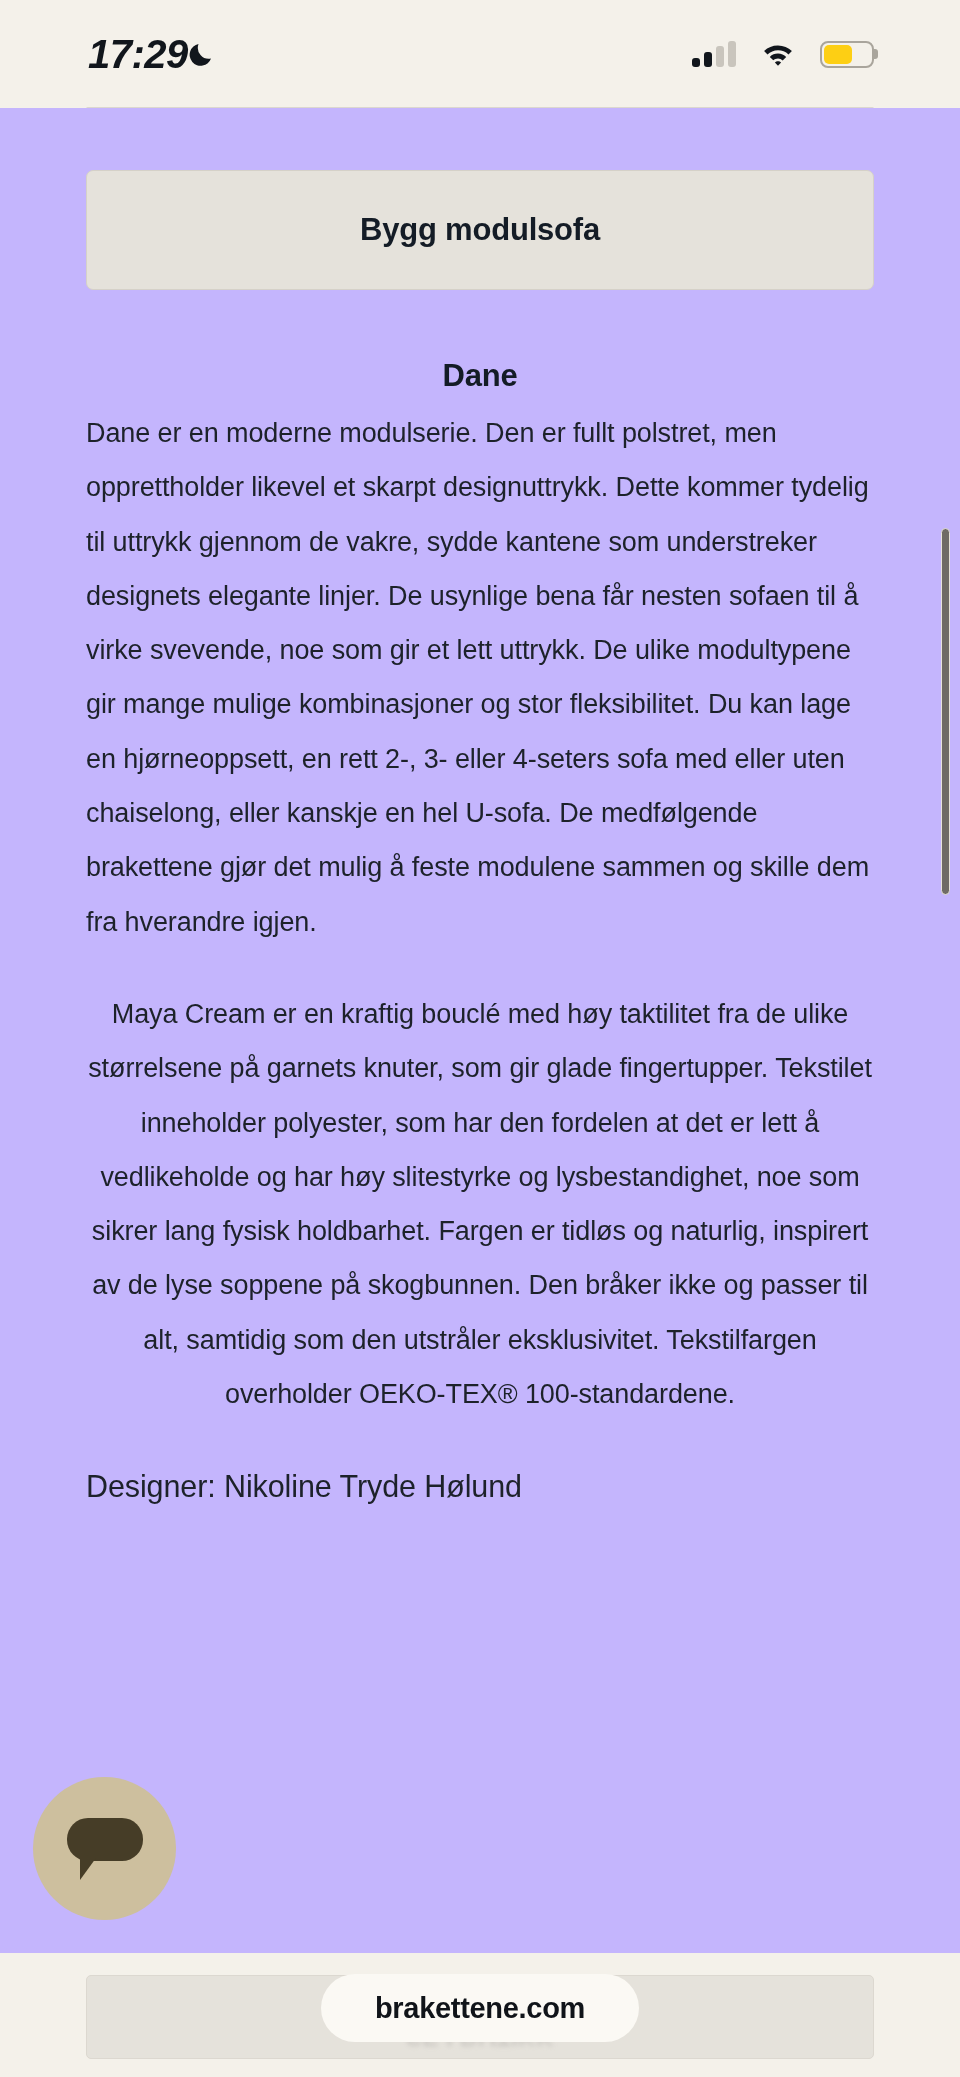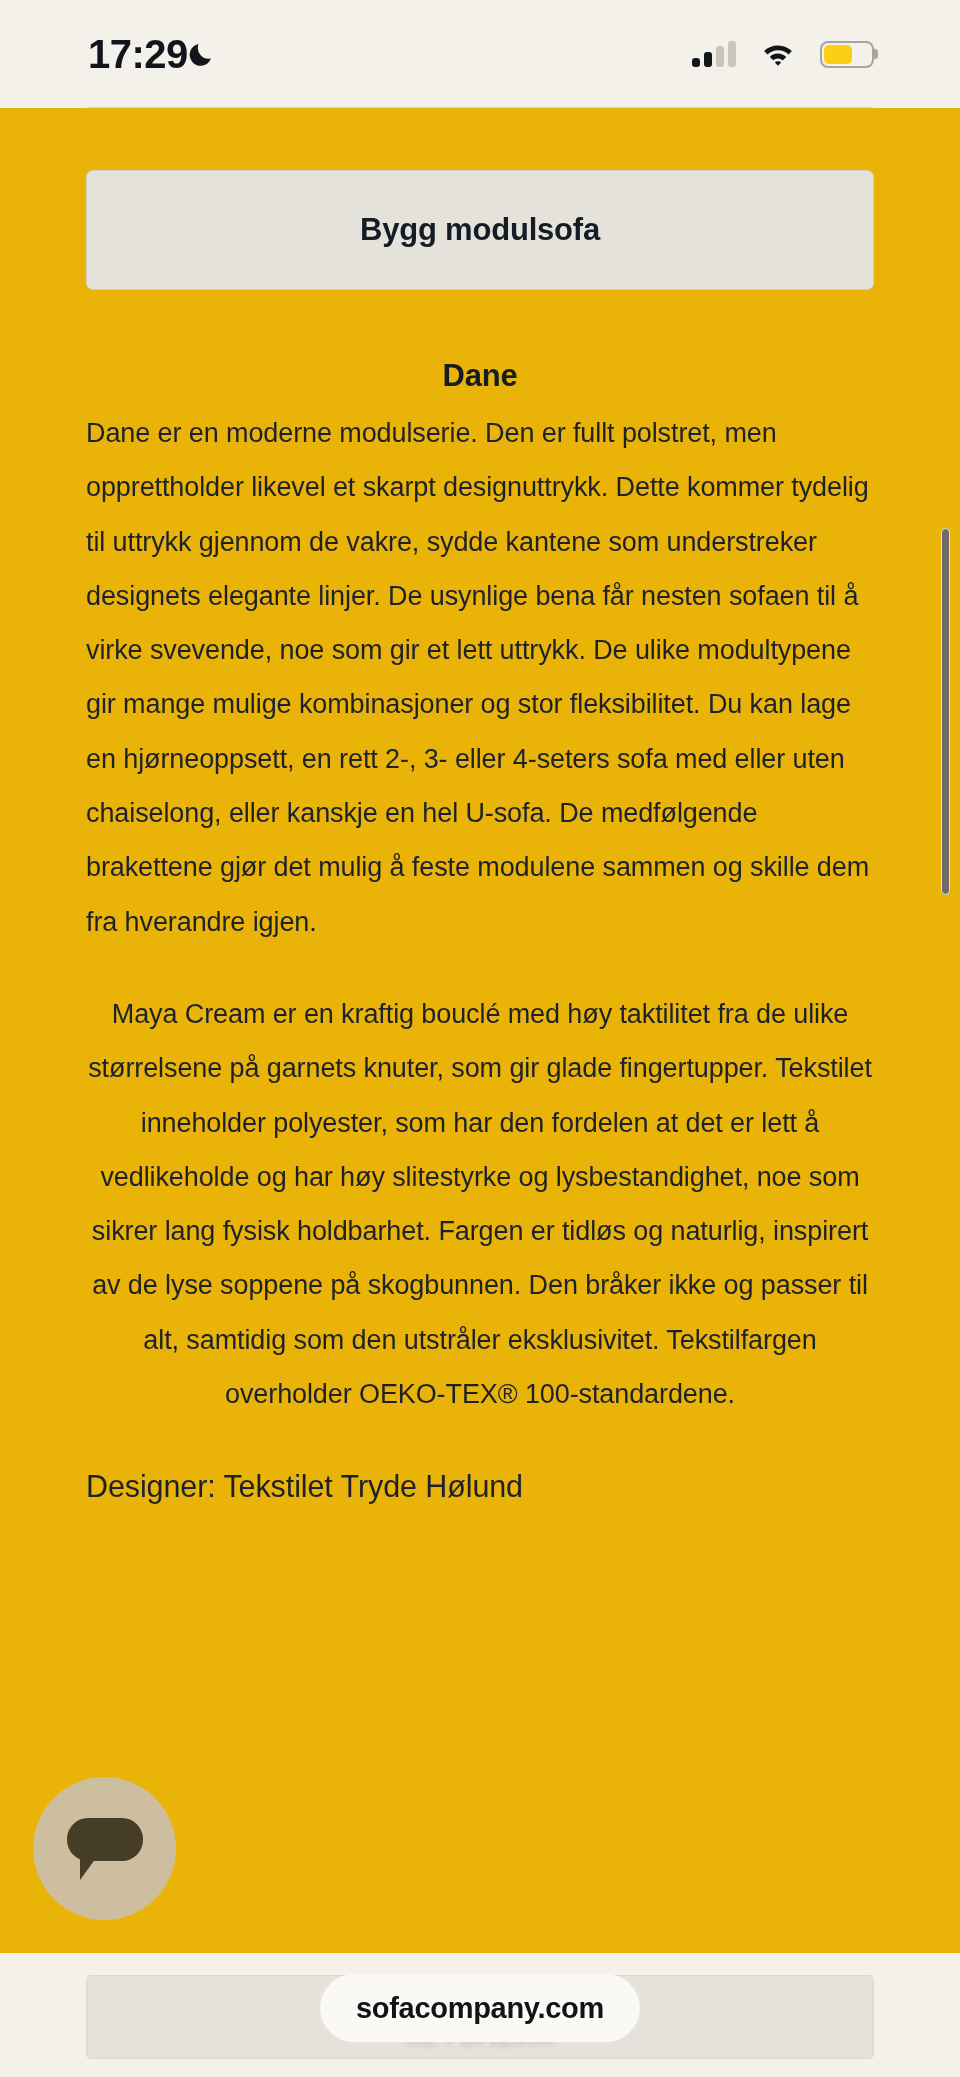--- a/index.html
+++ b/index.html
@@ -24,20 +24,21 @@
     height: 108px;
     display: flex;
     align-items: center;
     justify-content: space-between;
     padding: 0 86px 0 88px;
   }
 
   .status-left {
     display: flex;
     align-items: center;
+    font-style: italic;
   }
 
   .status-time {
     font-size: 40px;
     font-weight: 600;
     color: #11161c;
     letter-spacing: -0.5px;
   }
 
   .moon-icon {
@@ -108,21 +109,21 @@
     border-radius: 2px;
   }
 
   
   .page {
     position: absolute;
     top: 108px;
     left: 0;
     width: 960px;
     height: 1845px;
-    background: #eab308;
+    background: #c4b5fd;
     padding: 62px 86px 0 86px;
   }
 
   .cta-secondary {
     width: 100%;
     height: 120px;
     background: #e5e2db;
     border: 1.5px solid #d5d1c8;
     border-radius: 7px;
     display: flex;
@@ -348,21 +349,21 @@
   <div class="cta-secondary">
     <span>Bygg modulsofa</span>
   </div>
 
   <h2 class="section-title">Dane</h2>
 
   <p class="body-text">Dane er en moderne modulserie. Den er fullt polstret, men opprettholder likevel et skarpt designuttrykk. Dette kommer tydelig til uttrykk gjennom de vakre, sydde kantene som understreker designets elegante linjer. De usynlige bena får nesten sofaen til å virke svevende, noe som gir et lett uttrykk. De ulike modultypene gir mange mulige kombinasjoner og stor fleksibilitet. Du kan lage en hjørneoppsett, en rett 2-, 3- eller 4-seters sofa med eller uten chaiselong, eller kanskje en hel U-sofa. De medfølgende brakettene gjør det mulig å feste modulene sammen og skille dem fra hverandre igjen.</p>
 
   <p class="body-text">Maya Cream er en kraftig bouclé med høy taktilitet fra de ulike størrelsene på garnets knuter, som gir glade fingertupper. Tekstilet inneholder polyester, som har den fordelen at det er lett å vedlikeholde og har høy slitestyrke og lysbestandighet, noe som sikrer lang fysisk holdbarhet. Fargen er tidløs og naturlig, inspirert av de lyse soppene på skogbunnen. Den bråker ikke og passer til alt, samtidig som den utstråler eksklusivitet. Tekstilfargen overholder OEKO-TEX® 100-standardene.</p>
 
-  <p class="designer-line">Designer: Tekstilet Tryde Hølund</p>
+  <p class="designer-line">Designer: Nikoline Tryde Hølund</p>
 
   <div class="scrollbar-track">
     <div class="scrollbar-thumb"></div>
   </div>
 </div>
 
 <div class="bottom-bar">
   <div class="chat-fab">
     <div class="chat-bubble-icon">
       <div class="bubble"></div>
@@ -371,14 +372,14 @@
   </div>
 </div>
 
 <div class="browser-bar">
   <div class="browser-bar-inner">
     <div class="ghost-text">SE I BUTIKK</div>
     <div class="ghost-text two">SE I BUTIKK</div>
   </div>
 </div>
 <div class="url-pill">
-  <span>sofacompany.com</span>
+  <span>brakettene.com</span>
 </div>
 
 </body></html>

